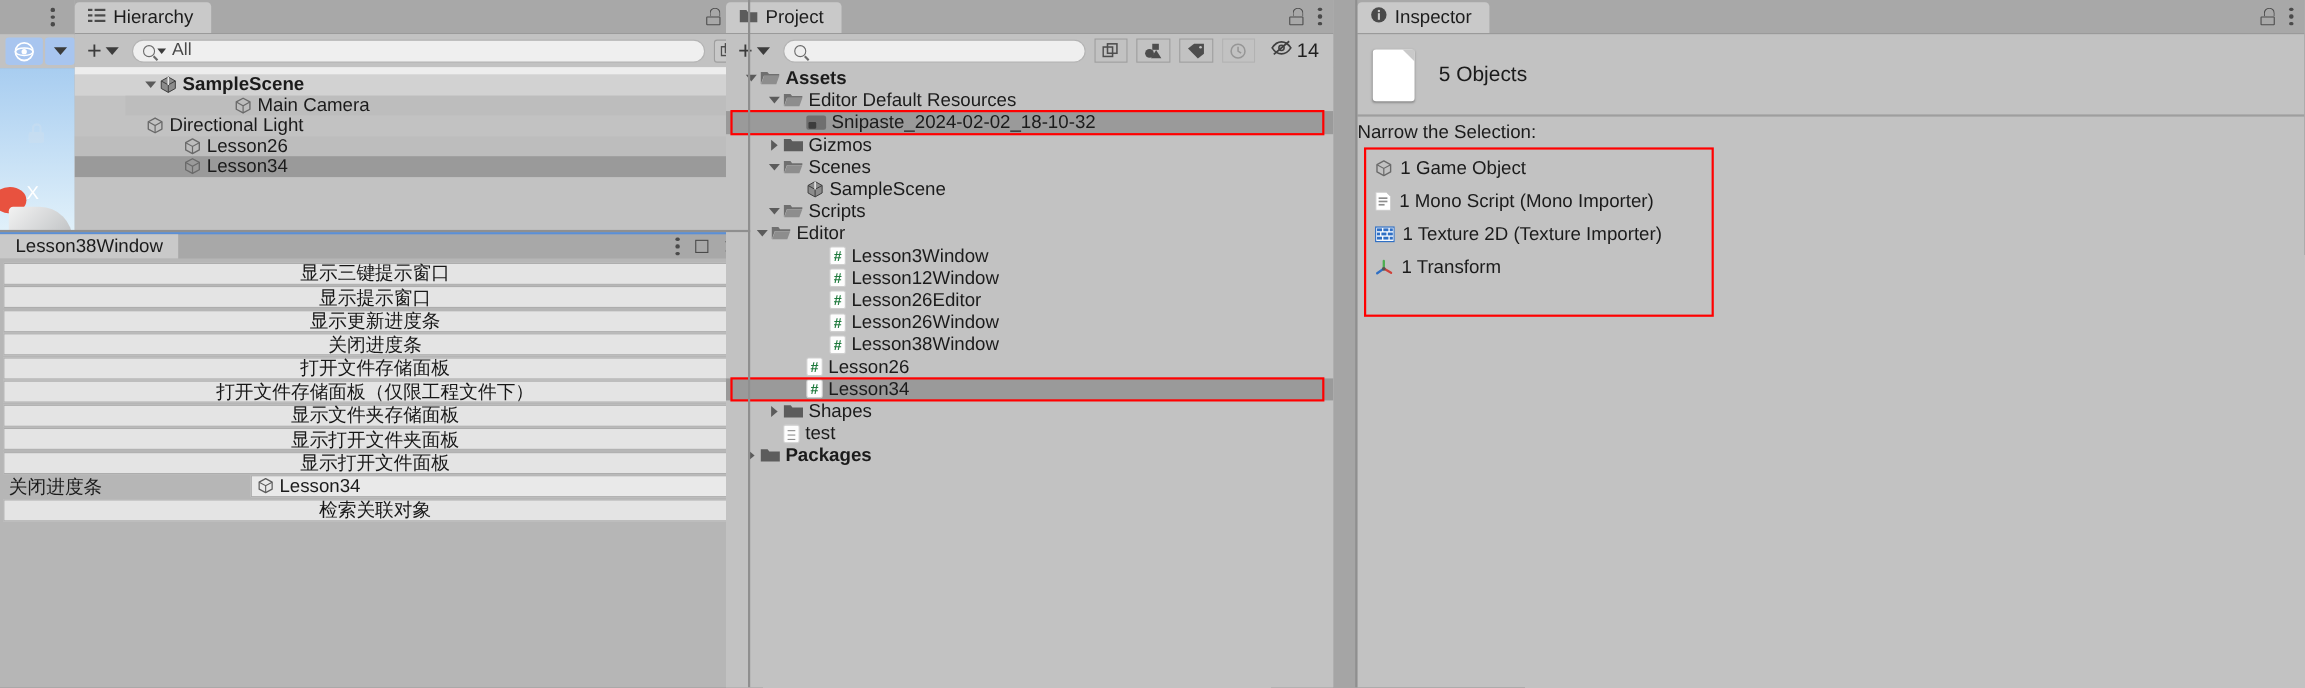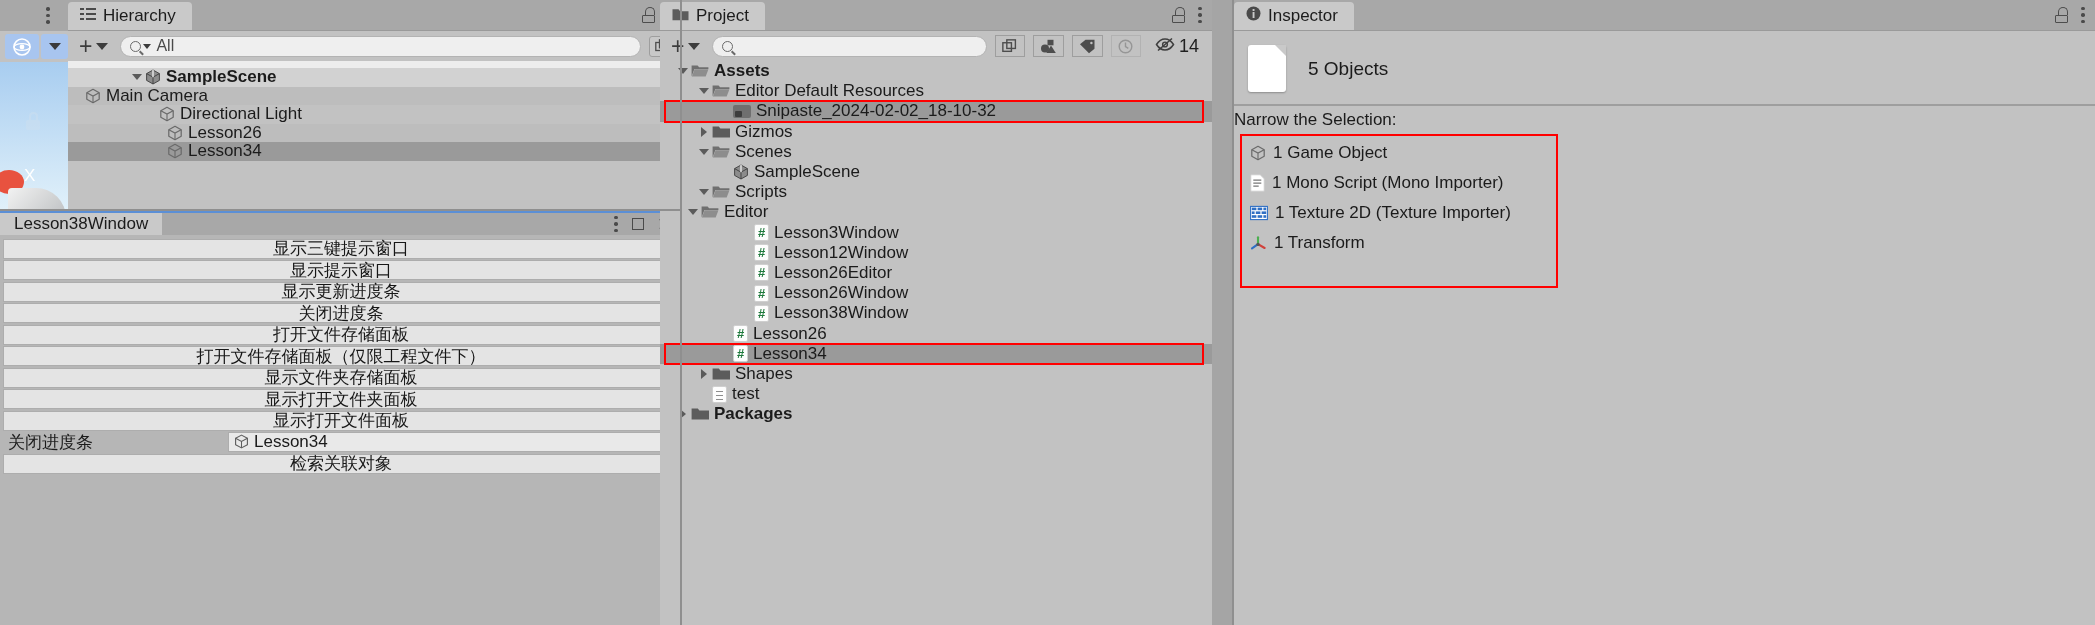--- a/index.html
+++ b/index.html
@@ -221,31 +221,31 @@
               <path d="M8 1 8 8.2" stroke="#e9e9e9" stroke-width="1.4"></path>
             </svg>
           </span>
           <span class="nm bold">SampleScene</span>
           <span class="kebab" style="position: absolute; right: 14px; top: 4px;">
             <i></i>
             <i></i>
             <i></i>
           </span>
         </div>
-        <div class="row zebra" style="height: 18.5px; ">
+        <div class="row zebra" style="height: 18.5px; padding-left: 82px; margin-left: 46px;">
           <span class="tw"></span>
           <span style="display: inline-flex; align-items: center; flex: 0 0 auto;">
             <svg width="16" height="16" viewBox="0 0 16 16">
               <path d="M8 1.3 14.2 4.7v6.6L8 14.7 1.8 11.3V4.7Z" fill="none" stroke="#6a6a6a" stroke-width="1.25" stroke-linejoin="round"></path>
               <path d="M1.8 4.7 8 8.1l6.2-3.4M8 8.1v6.6" fill="none" stroke="#6a6a6a" stroke-width="1.1"></path>
             </svg>
           </span>
           <span class="nm">Main Camera</span>
         </div>
-        <div class="row" style="height: 18.5px; padding-left: 74px;">
+        <div class="row" style="height: 18.5px; padding-left: 48px;">
           <span class="tw"></span>
           <span style="display: inline-flex; align-items: center; flex: 0 0 auto;">
             <svg width="16" height="16" viewBox="0 0 16 16">
               <path d="M8 1.3 14.2 4.7v6.6L8 14.7 1.8 11.3V4.7Z" fill="none" stroke="#6a6a6a" stroke-width="1.25" stroke-linejoin="round"></path>
               <path d="M1.8 4.7 8 8.1l6.2-3.4M8 8.1v6.6" fill="none" stroke="#6a6a6a" stroke-width="1.1"></path>
             </svg>
           </span>
           <span class="nm">Directional Light</span>
         </div>
         <div class="row zebra" style="height: 18.5px; padding-left: 82px;">

